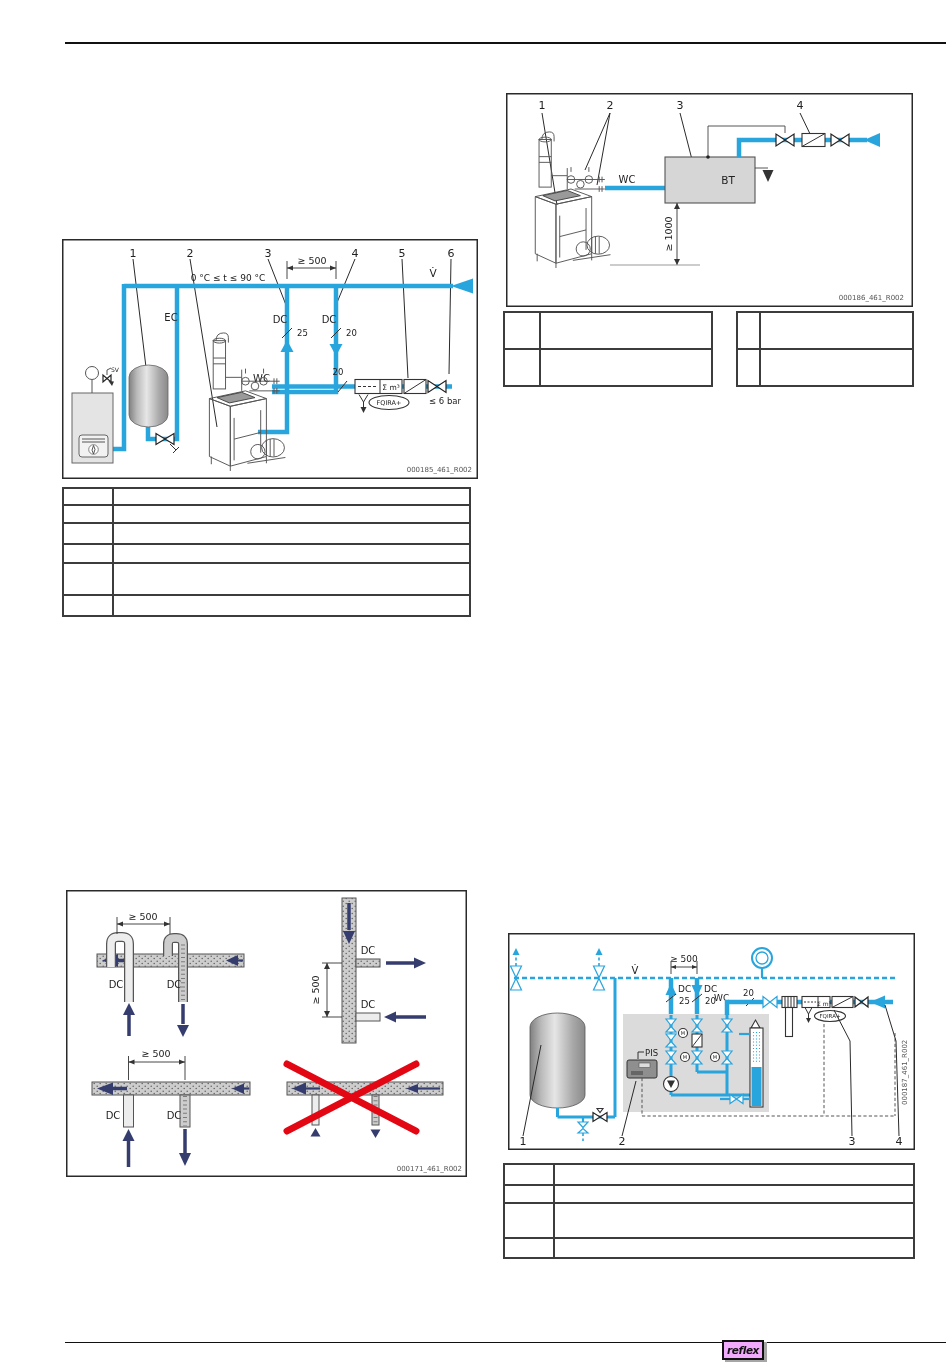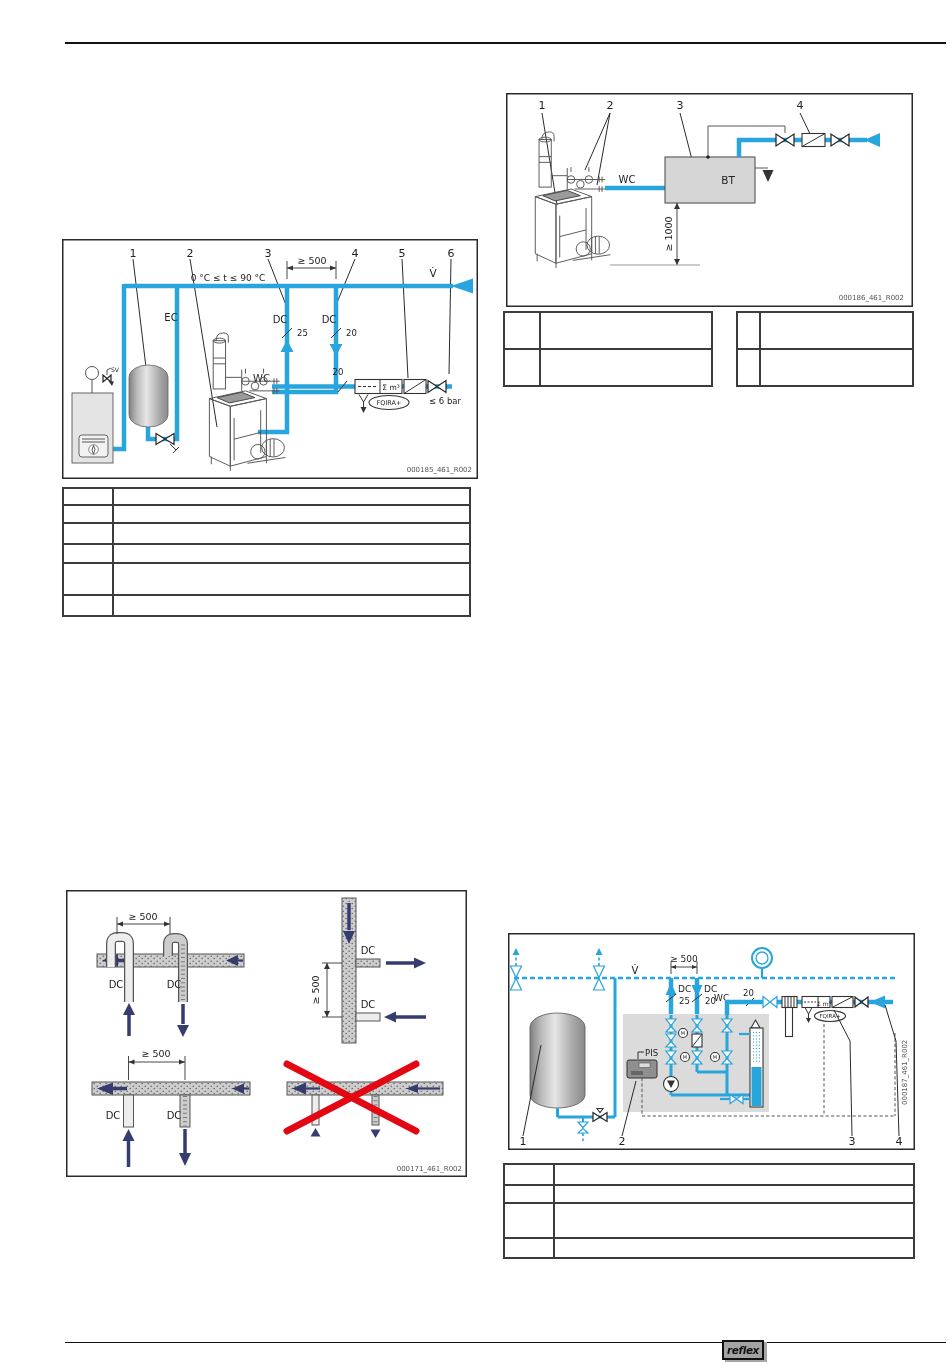--- a/index.html
+++ b/index.html
@@ -2,21 +2,21 @@
 <html><head>
 <meta charset="utf-8">
 <style>
   html,body{margin:0;padding:0;background:#fff;}
   body{width:950px;height:1369px;position:relative;overflow:hidden;
        font-family:"DejaVu Sans","Liberation Sans",sans-serif;}
   .rule{position:absolute;height:0;border-top:2px solid #111;}
   .header-rule{left:65px;top:42px;width:881px;}
   .footer-rule{left:65px;top:1342px;width:881px;border-top-width:1.5px;}
   .footer-logo{position:absolute;left:722px;top:1340px;width:38px;height:16px;
-       background:#a3a3a3;border:2px solid #111;box-shadow:3px 2px 0 #a6a6a6;
+       background:#f0abfc;border:2px solid #111;box-shadow:3px 2px 0 #a6a6a6;
        display:flex;align-items:center;justify-content:center;
        font:italic bold 10.5px "DejaVu Sans",sans-serif;letter-spacing:-0.4px;color:#111;}
   .diagram{position:absolute;}
   .d1{left:62px;top:239px;}
   .d2{left:506px;top:93px;}
   .d3{left:66px;top:890px;}
   .d4{left:508px;top:933px;}
   table.legend{position:absolute;border-collapse:collapse;table-layout:fixed;background:#fff;}
   table.legend td{border:2px solid #3c3c3c;padding:0;}
   .legend-d1{left:62px;top:487px;width:409px;}

